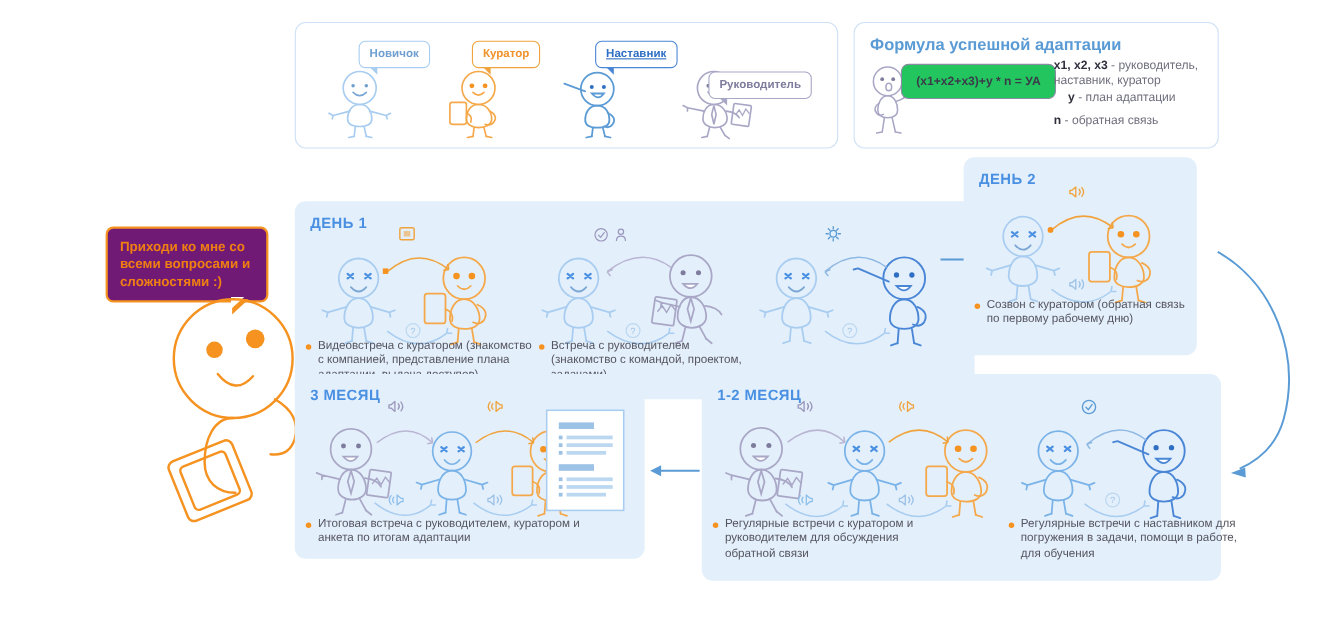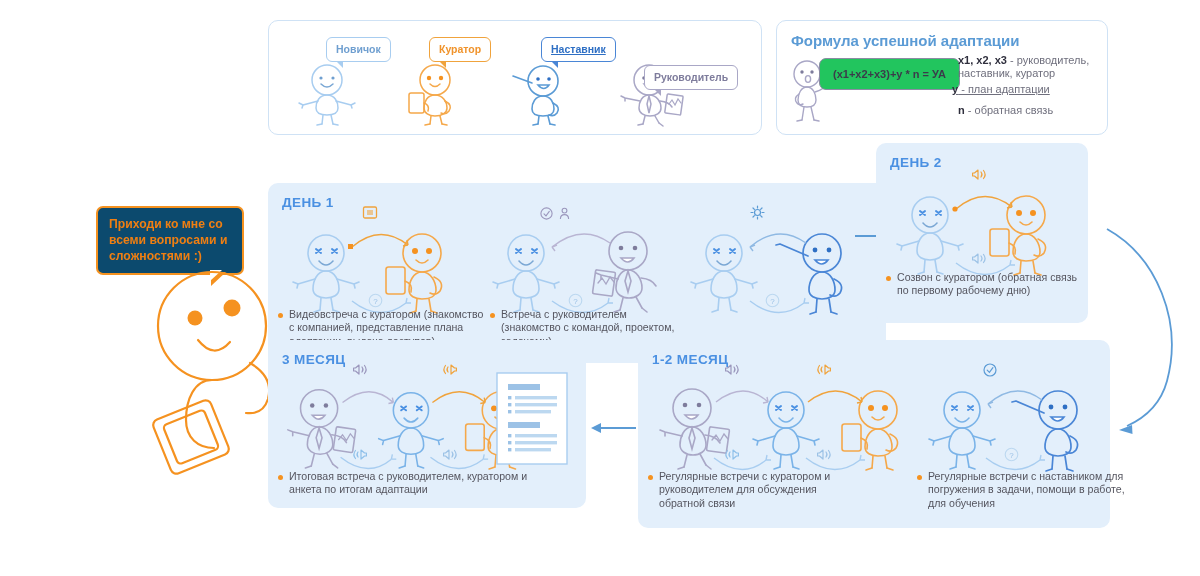--- a/index.html
+++ b/index.html
@@ -96,21 +96,21 @@
   
   .callout {
     position: absolute;
     border: 2.2px solid #f59220;
     border-radius: 7px;
     color: #f07f12;
     font-weight: bold;
     font-size: 12.2px;
     line-height: 16px;
     padding: 8px 11px 9px 11px;
-    background: #0c4a6e;
+    background: #701a75;
     box-sizing: border-box;
   }
   .callout .tail {
     position: absolute;
     right: 16px;
     bottom: -13px;
     width: 0; height: 0;
     border-left: 0 solid transparent;
     border-right: 15px solid transparent;
     border-top: 14px solid #f59220;
@@ -249,21 +249,21 @@
     </g>
   </svg>
 
   <div class="formula-box" style="left:42px; top:37px;">
     <span>(x1+x2+x3)+y * n = УА</span>
   </div>
 
   <div class="legend-line" style="left:181px; top:33px; width:145px;">
     <b>x1, x2, x3</b><span> - руководитель, наставник, куратор</span>
   </div>
-  <div class="legend-line" style="left:175px; top:62px; width:145px;text-decoration:underline;">
+  <div class="legend-line" style="left:194px; top:62px; width:145px;">
     <b>y</b><span> - план адаптации</span>
   </div>
   <div class="legend-line" style="left:181px; top:83px; width:145px;">
     <b>n</b><span> - обратная связь</span>
   </div>
 </div>
 
 <div class="callout" style="left:96px; top:206px; width:148px;">
   <span>Приходи ко мне со всеми вопросами и сложностями :)</span>
   <span class="tail"></span>

